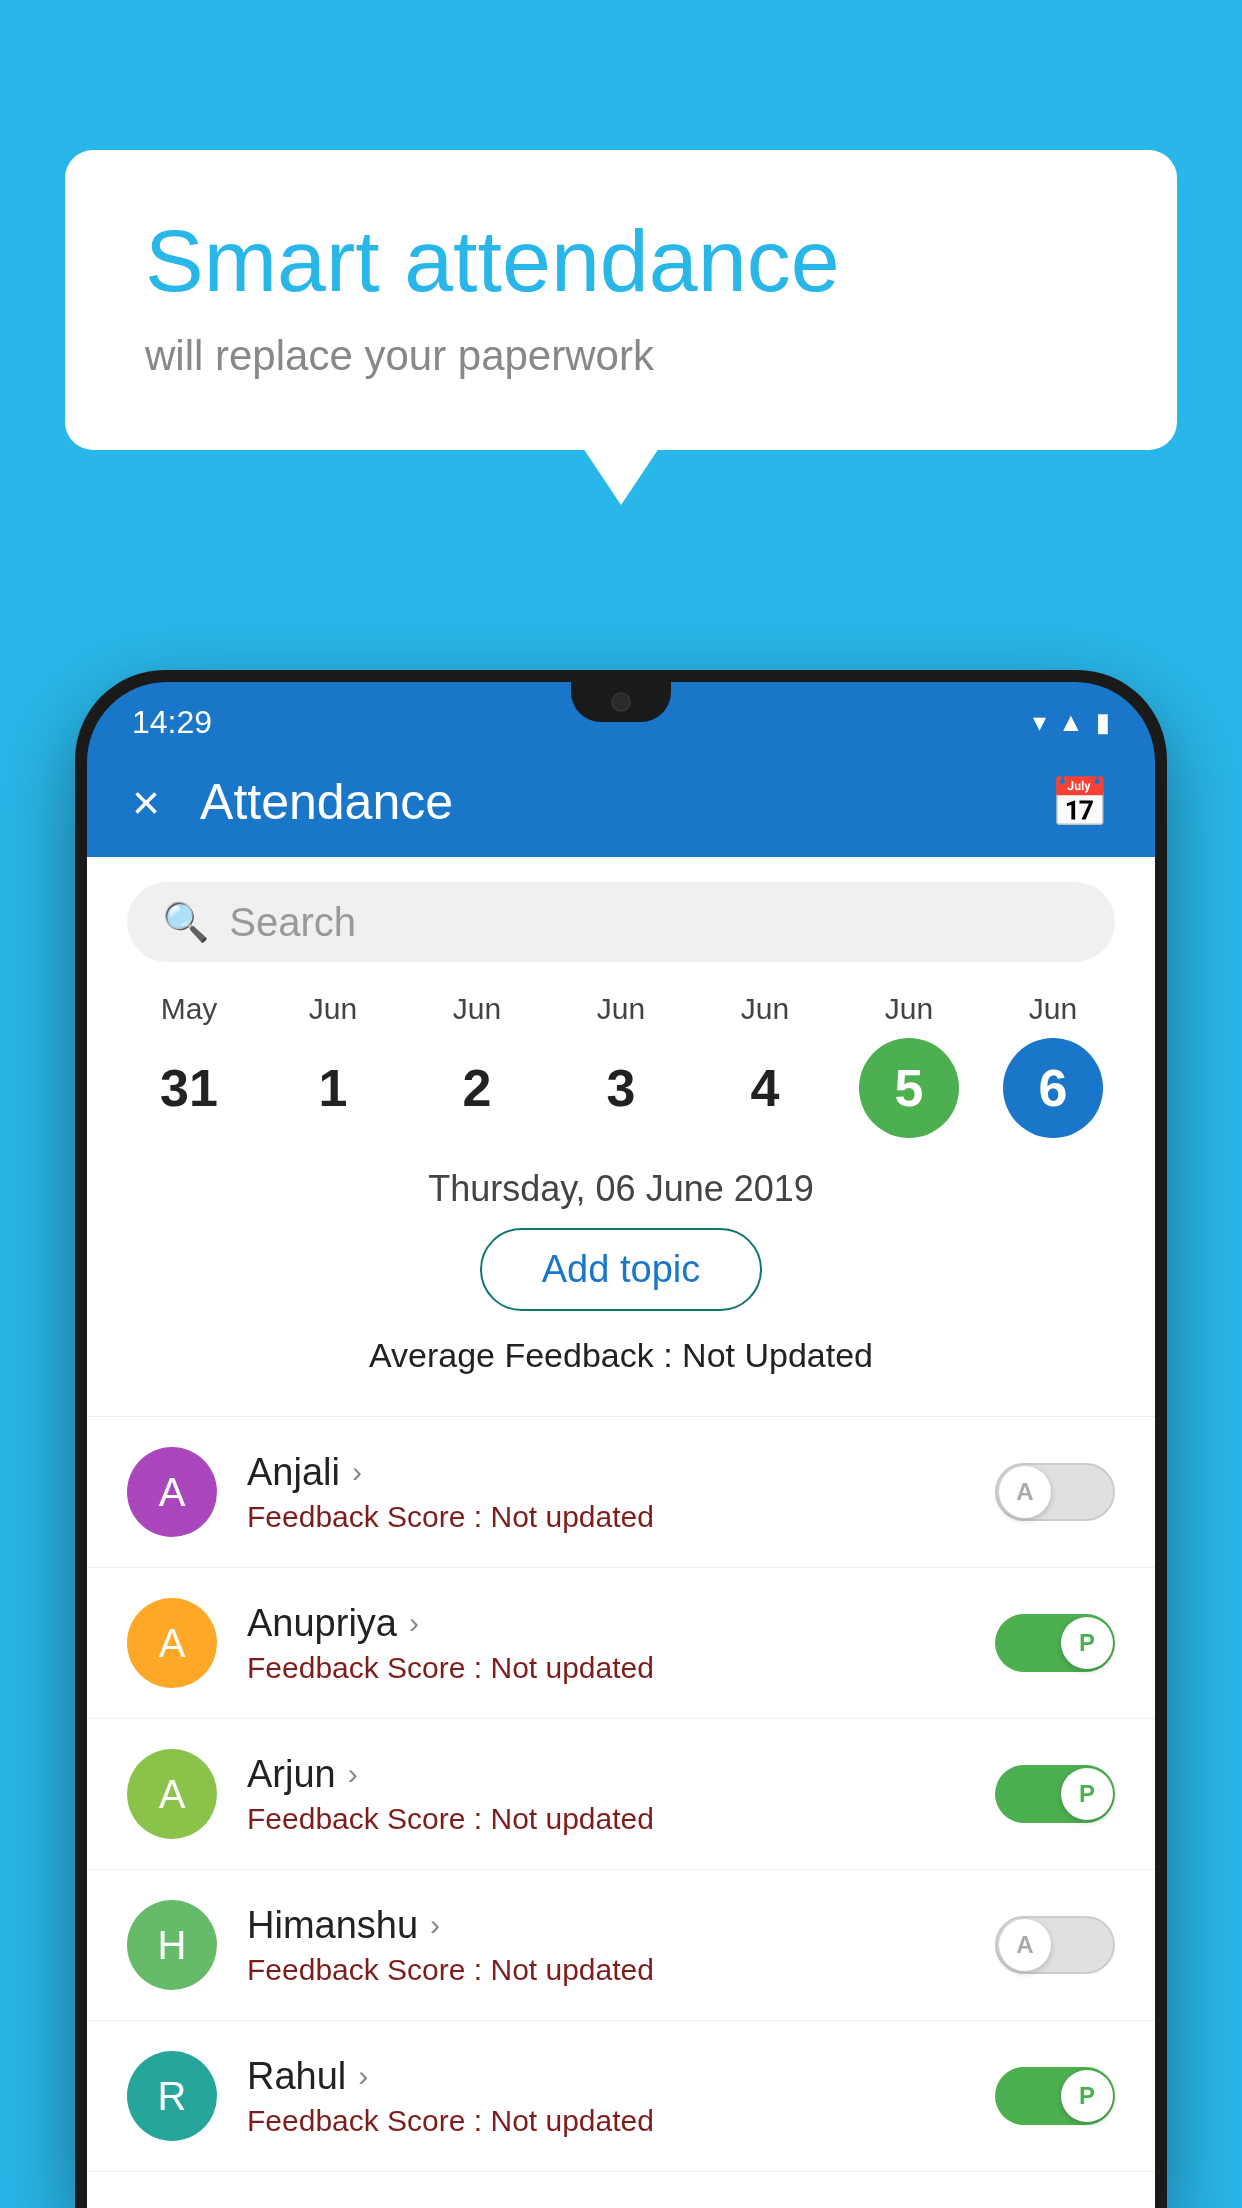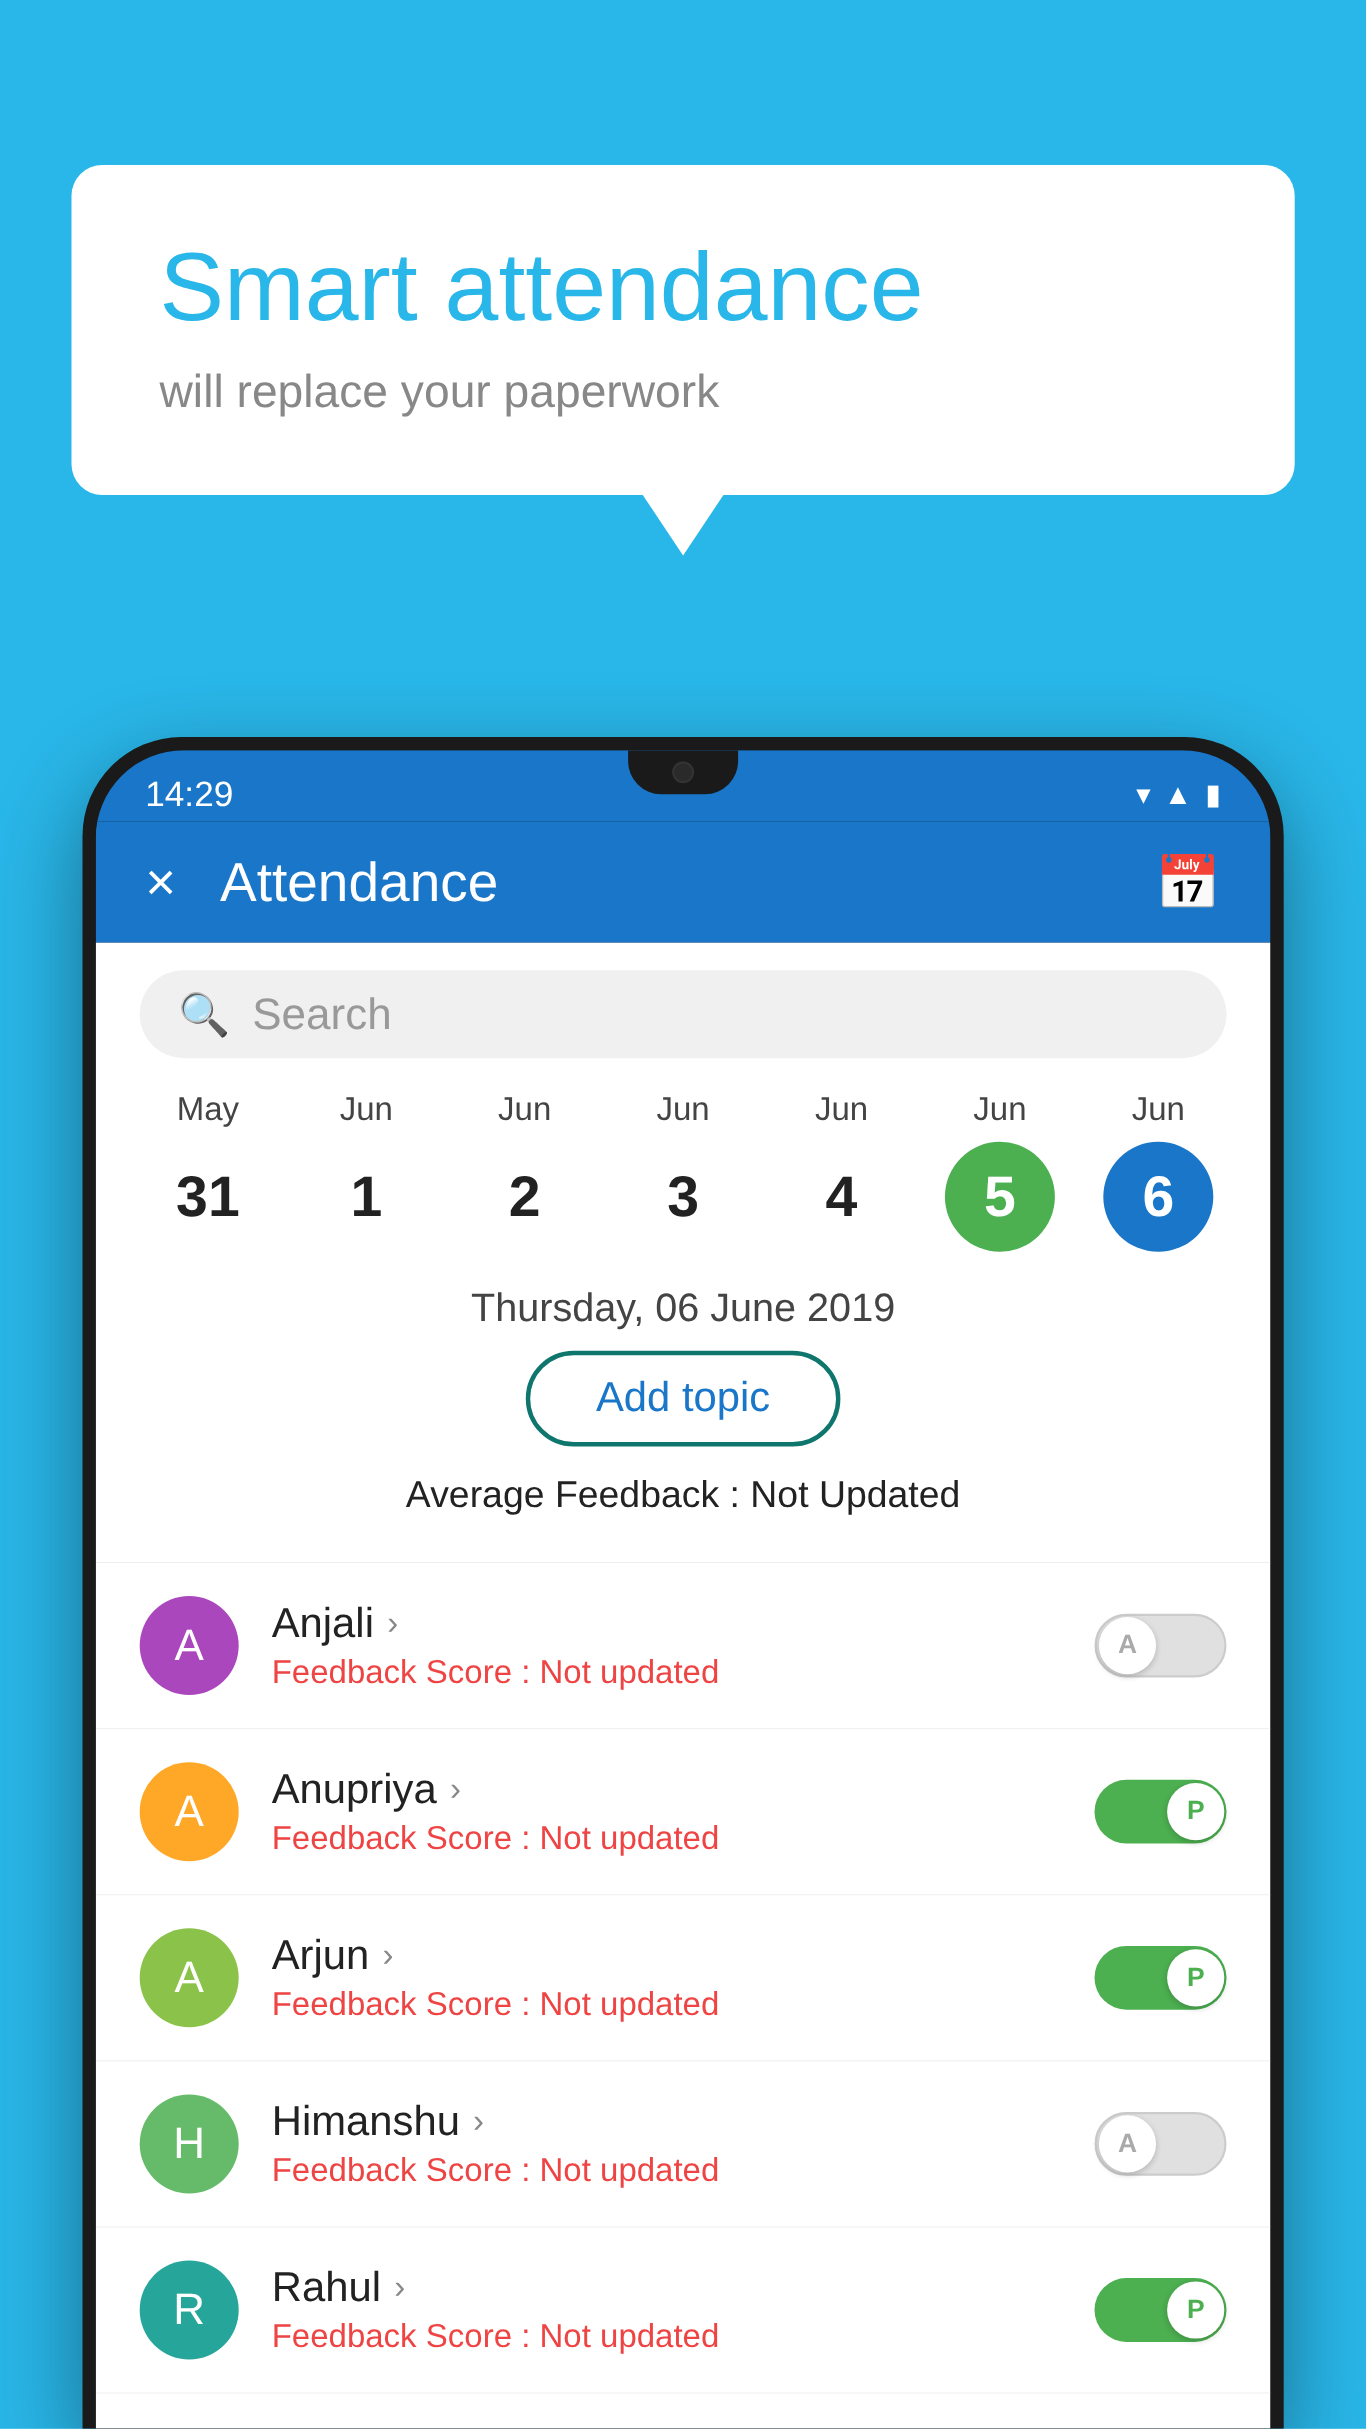--- a/index.html
+++ b/index.html
@@ -215,21 +215,21 @@
       text-align: center;
       font-size: 36px;
       color: #444;
       margin: 20px 16px 18px;
     }
 
     
     .add-topic-btn {
       display: block;
       margin: 0 auto 25px;
-      border: 4px solid #0f766e;
+      border: 2px solid #0f766e;
       border-radius: 50px;
       padding: 18px 60px;
       background: white;
       color: #1976c8;
       font-size: 38px;
       cursor: pointer;
       width: fit-content;
     }
 
     
@@ -291,21 +291,21 @@
     .chevron {
       color: #888;
       font-size: 30px;
     }
     .feedback-score {
       font-size: 30px;
       color: #888;
       margin-top: 6px;
     }
     .feedback-score span {
-      color: #ef4444;
+      color: #7f1d1d;
     }
 
     
     .toggle-wrap {
       flex-shrink: 0;
     }
     .toggle {
       width: 120px;
       height: 58px;
       border-radius: 29px;

